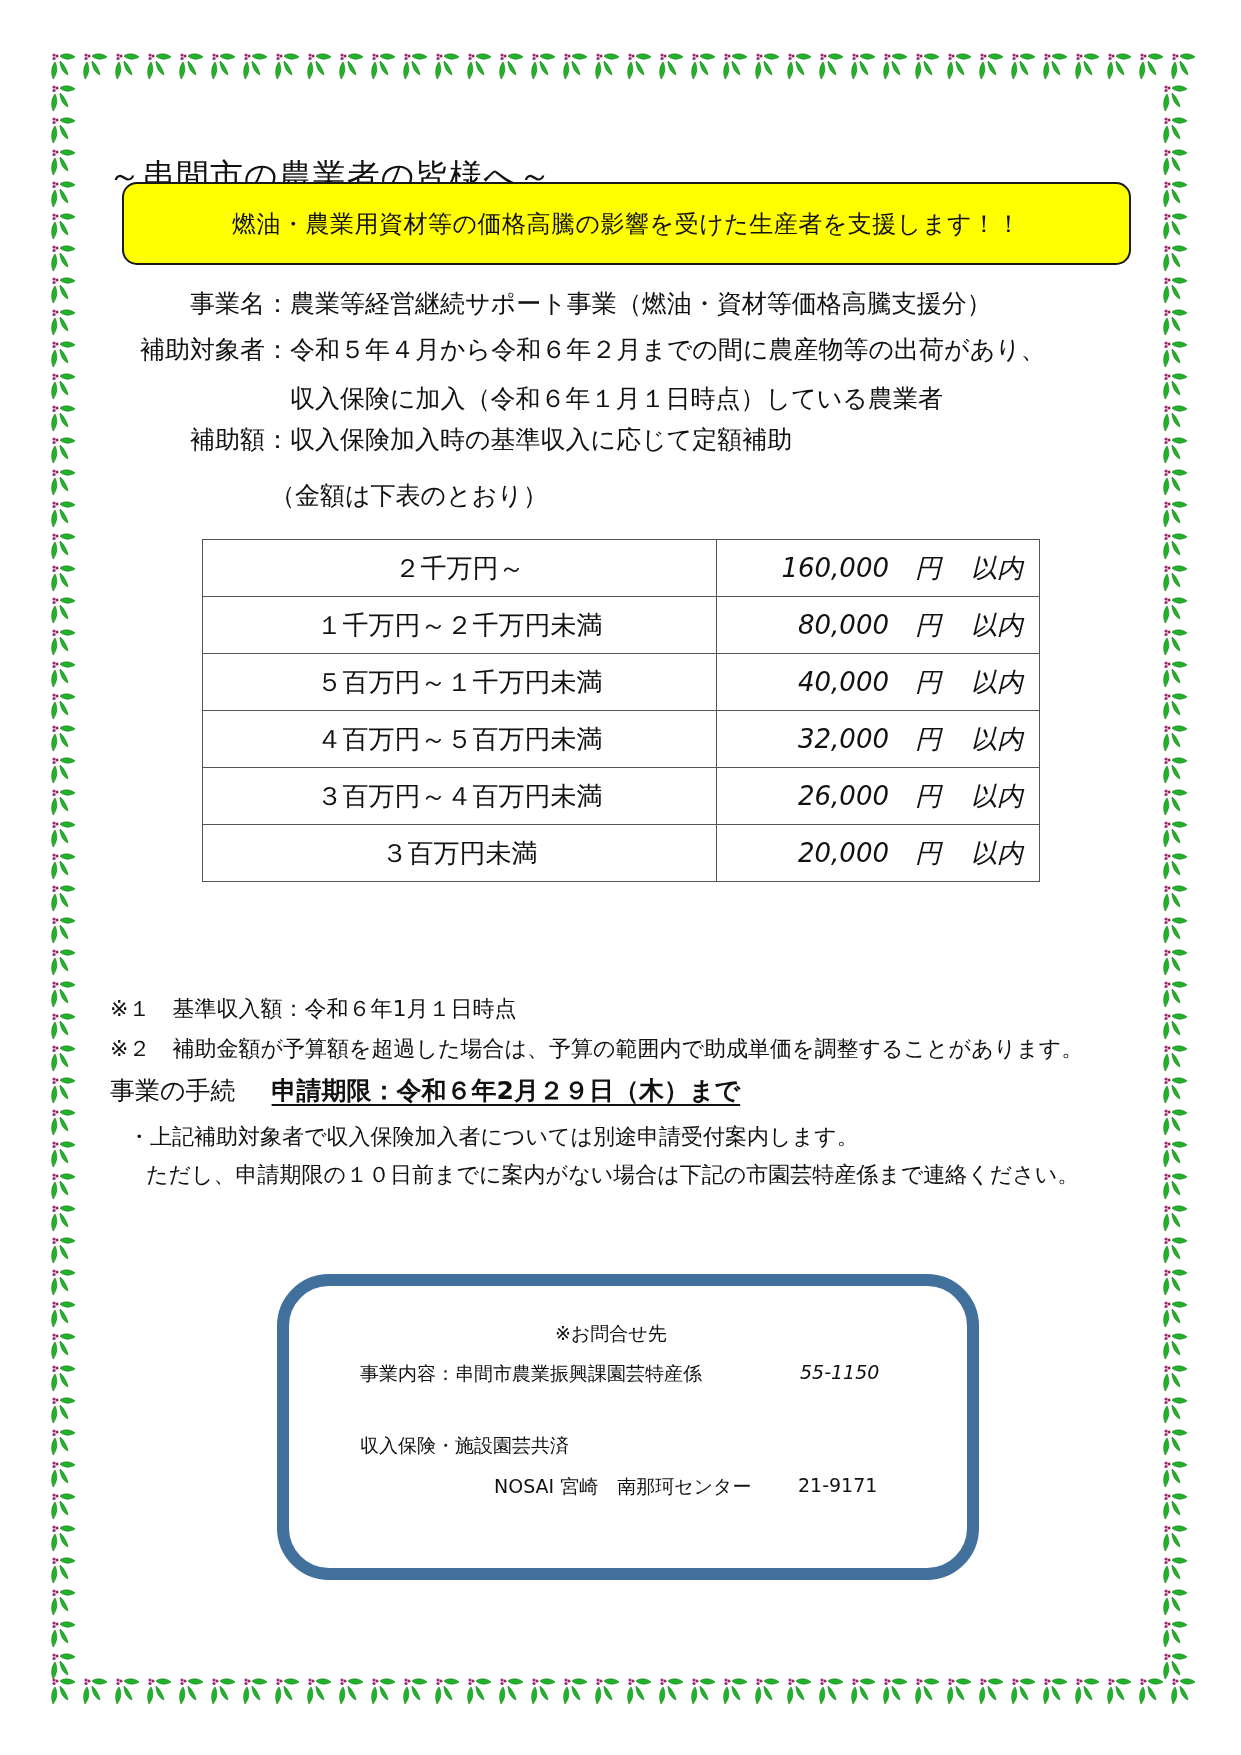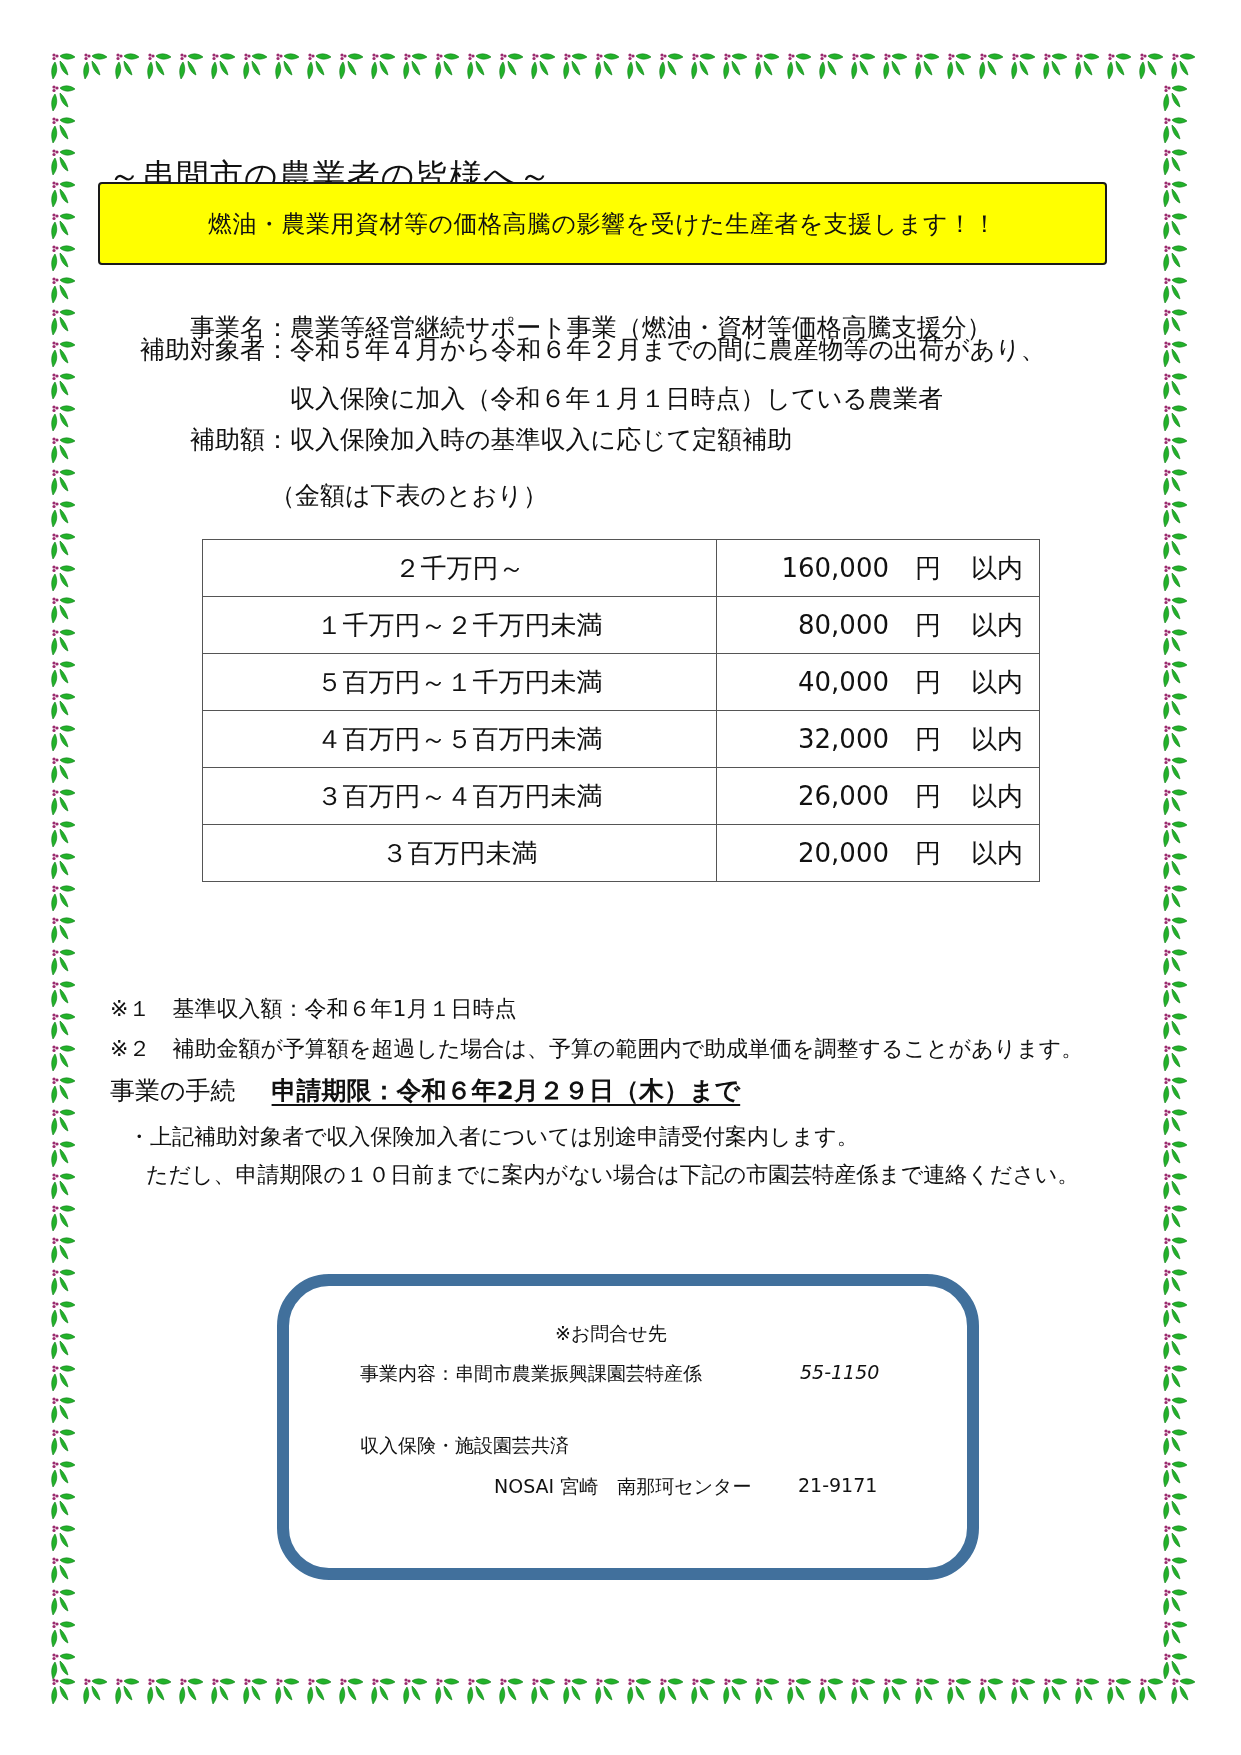--- a/index.html
+++ b/index.html
@@ -8,37 +8,37 @@
     font-family: "DejaVu Sans", "Liberation Sans", sans-serif; color: #111;
     overflow: hidden;
   }
   .holly-row, .holly-col { position: absolute; display: flex; }
   .holly-row { flex-direction: row; }
   .holly-col { flex-direction: column; }
   .holly { width: 32px; height: 32px; flex: 0 0 32px; }
   .abs { position: absolute; white-space: nowrap; }
   .title { left: 108px; top: 126px; font-size: 33px; letter-spacing: 1px; margin-top: 28px; }
   .banner {
-    position: absolute; left: 98px; top: 182px; width: 1005px; height: 79px;
-    background: #ffff00; border: 2.5px solid #1a1a1a; border-radius: 4px;
+    position: absolute; left: 122px; top: 182px; width: 1005px; height: 79px;
+    background: #ffff00; border: 2.5px solid #1a1a1a; border-radius: 15px;
     display: flex; align-items: center; justify-content: center;
     font-size: 24px; letter-spacing: 0.5px;
   }
   .line { font-size: 25px; }
   .lbl { display: inline-block; text-align: right; }
   table.grant {
     position: absolute; left: 202px; top: 539px; width: 838px;
     border-collapse: collapse; font-size: 26px;
   }
   table.grant td {
     border: 1.5px solid #555; height: 56px; padding: 0;
   }
   table.grant td.c1 { width: 514px; text-align: center; }
   table.grant td.c2 { width: 322px; }
-  .amt { display: flex; justify-content: flex-end; align-items: center; padding-right: 16px; }
+  .amt { display: flex; justify-content: flex-end; align-items: center; padding-right: 16px; font-style: italic; }
   .amt .num { min-width: 120px; text-align: right; }
   .amt .yen { margin-left: 26px; }
   .amt .within { margin-left: 30px; }
   .hdr2 { text-align: center; }
   .note { font-size: 22px; }
   .proc { font-size: 25px; }
   .deadline { font-weight: bold; text-decoration: underline; text-underline-offset: 5px; text-decoration-thickness: 2px; }
   .contact-box {
     position: absolute; left: 277px; top: 1274px; width: 702px; height: 306px;
     border: 12px solid #41709c; border-radius: 52px; box-sizing: border-box;
@@ -1432,21 +1432,21 @@
         <path d="M12 11 C16 14 19 20 20 25 C15 23 12 17 12 11 Z" fill="#22b22a" stroke="#0f7a18" stroke-width="0.6"></path>
       </svg></span>
   </div>
 
 <div class="abs title">～串間市の農業者の皆様へ～</div>
 
 <div class="banner">
   <span>燃油・農業用資材等の価格高騰の影響を受けた生産者を支援します！！</span>
 </div>
 
-<div class="abs line" style="left:110px; top:287px;margin-top:24px;">
+<div class="abs line" style="left:110px; top:287px;">
   <span class="lbl" style="width:180px;">事業名：</span><span>農業等経営継続サポート事業（燃油・資材等価格高騰支援分）</span>
 </div>
 <div class="abs line" style="left:110px; top:333px;">
   <span class="lbl" style="width:180px;">補助対象者：</span><span>令和５年４月から令和６年２月までの間に農産物等の出荷があり、</span>
 </div>
 <div class="abs line" style="left:290px; top:382px;">収入保険に加入（令和６年１月１日時点）している農業者</div>
 <div class="abs line" style="left:110px; top:423px;">
   <span class="lbl" style="width:180px;">補助額：</span><span>収入保険加入時の基準収入に応じて定額補助</span>
 </div>
 <div class="abs line" style="left:270px; top:479px;">（金額は下表のとおり）</div>

